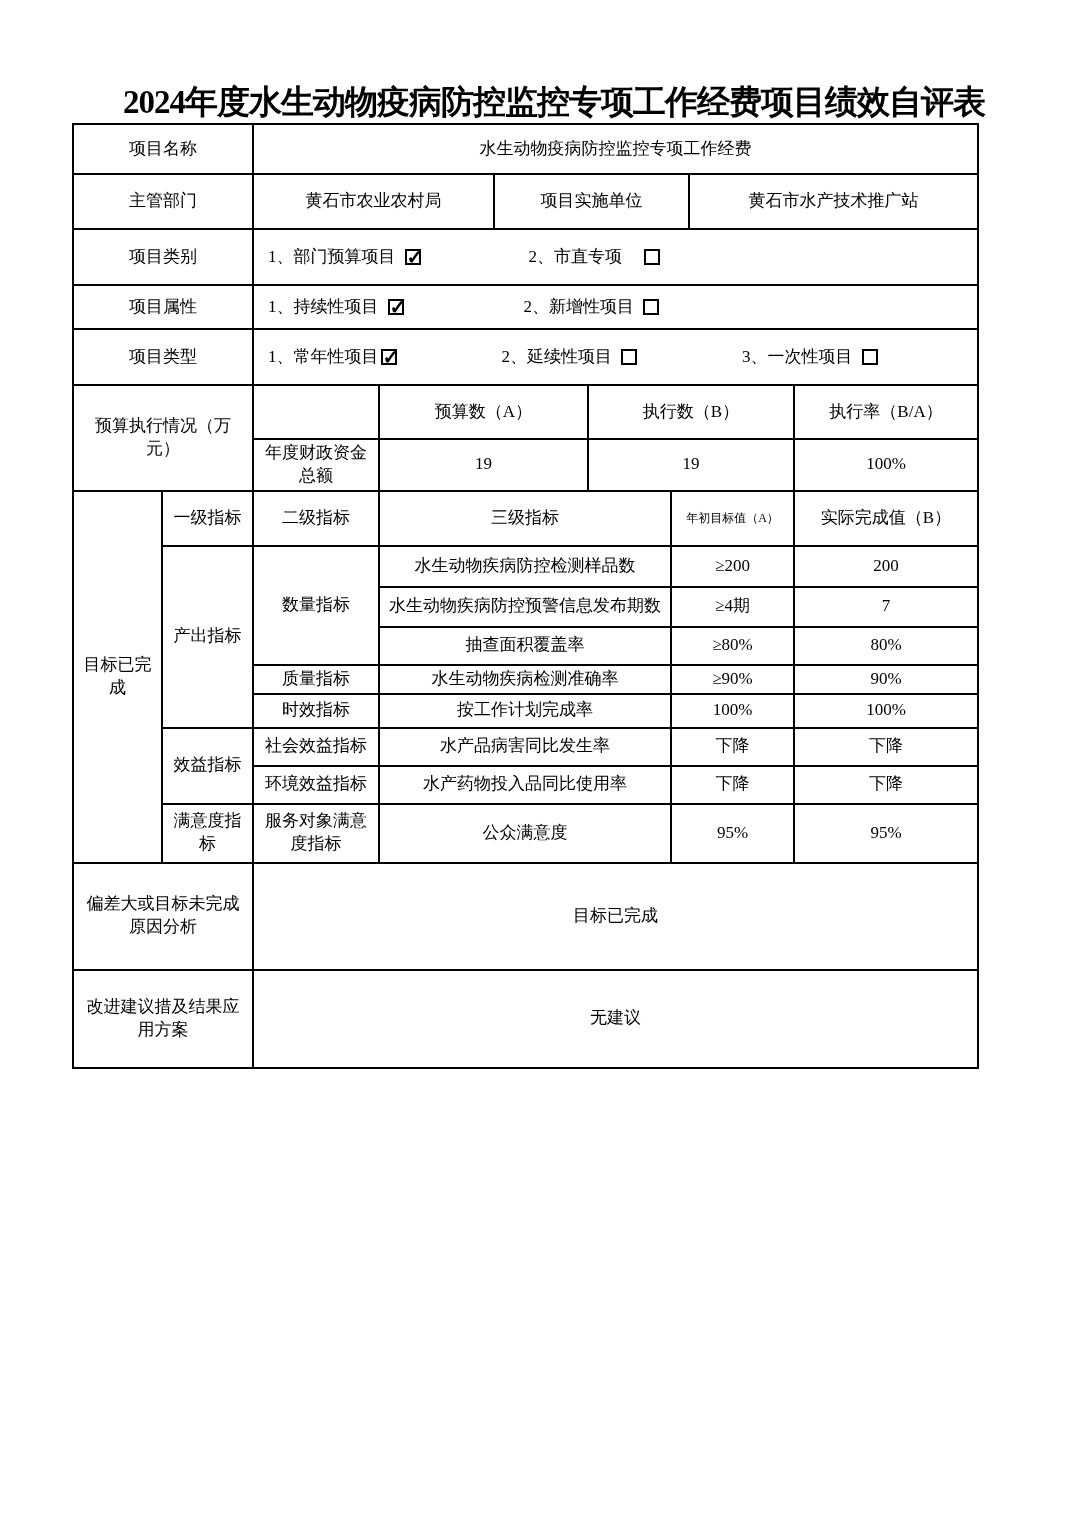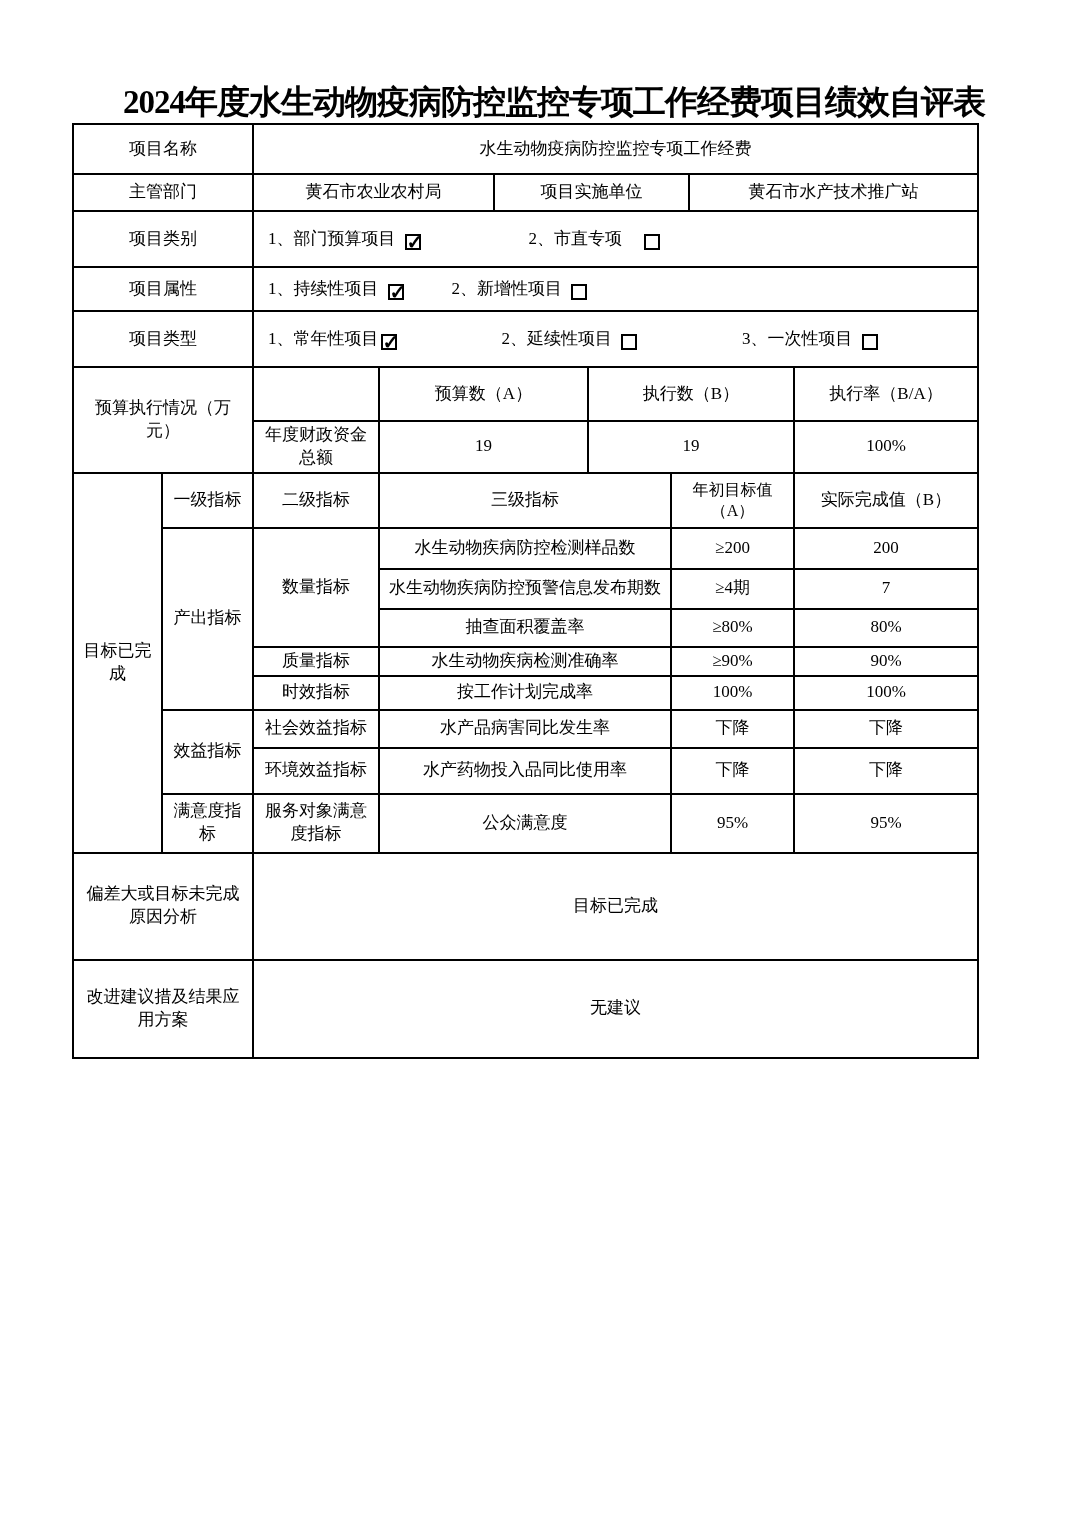--- a/index.html
+++ b/index.html
@@ -42,21 +42,21 @@
     overflow: hidden;
     line-height: 1.35;
   }
   td.lbl { padding: 2px 10px; border-radius: 7px; }
   td.left { text-align: left; }
   td.ind-name { text-align: left; font-size: 15px; padding-left: 7px; }
   td.target { font-size: 14px; }
   td.actual { font-size: 18px; }
   td.opts-cell { text-align: left; }
   .opts { display: flex; align-items: center; padding-left: 9px; }
-  .opt { display: inline-flex; align-items: flex-end; white-space: nowrap; }
+  .opt { display: inline-flex; align-items: center; white-space: nowrap; }
   .cb {
     display: inline-block;
     width: 16px; height: 16px;
     border: 2px solid #000;
     position: relative;
     margin-left: 9px;
     flex: 0 0 auto;
   }
   .cb.checked::after {
     content: "\2713";
@@ -87,21 +87,21 @@
         <col style="width:105px">
         <col style="width:184px">
     </colgroup>
 
     <tbody>
         <tr style="height:50px">
       <td colspan="2" class="lbl">项目名称</td>
       <td colspan="7">水生动物疫病防控监控专项工作经费</td>
     </tr>
 
-    <tr style="height:37px">
+    <tr style="height:55px">
       <td colspan="2" class="lbl">主管部门</td>
       <td colspan="2">黄石市农业农村局</td>
       <td colspan="3">项目实施单位</td>
       <td colspan="2">黄石市水产技术推广站</td>
     </tr>
 
     <tr style="height:56px">
       <td colspan="2" class="lbl">项目类别</td>
       <td colspan="7" class="opts-cell">
         <div class="opts" style="gap:108px">
@@ -113,21 +113,21 @@
                 <span>2、市直专项</span>
                 <span class="cb wide"></span>
               </span>
         </div>
       </td>
     </tr>
 
     <tr style="height:44px">
       <td colspan="2" class="lbl">项目属性</td>
       <td colspan="7" class="opts-cell">
-        <div class="opts" style="gap:48px">
+        <div class="opts" style="gap:120px">
           <span class="opt">
                 <span>1、持续性项目</span>
                 <span class="cb checked"></span>
               </span>
           <span class="opt">
                 <span>2、新增性项目</span>
                 <span class="cb"></span>
               </span>
         </div>
       </td>
@@ -166,21 +166,21 @@
       <td colspan="2" class="actual">19</td>
       <td colspan="3" class="actual">19</td>
       <td class="actual">100%</td>
     </tr>
 
     <tr style="height:55px">
       <td rowspan="9">目标已完成</td>
       <td>一级指标</td>
       <td>二级指标</td>
       <td colspan="3">三级指标</td>
-      <td colspan="2" style="font-size:16px">年初目标值（A）</td>
+      <td colspan="2" style="font-size:12px">年初目标值（A）</td>
       <td>实际完成值（B）</td>
     </tr>
 
     <tr style="height:41px">
       <td rowspan="5">产出指标</td>
       <td rowspan="3">数量指标</td>
       <td colspan="3" class="ind-name">水生动物疾病防控检测样品数</td>
       <td colspan="2" class="target">≥200</td>
       <td class="actual">200</td>
     </tr>
@@ -209,21 +209,21 @@
       <td class="actual">100%</td>
     </tr>
 
     <tr style="height:38px">
       <td rowspan="2">效益指标</td>
       <td>社会效益指标</td>
       <td colspan="3" class="ind-name">水产品病害同比发生率</td>
       <td colspan="2" class="target">下降</td>
       <td>下降</td>
     </tr>
-    <tr style="height:46px">
+    <tr style="height:38px">
       <td>环境效益指标</td>
       <td colspan="3" class="ind-name">水产药物投入品同比使用率</td>
       <td colspan="2" class="target">下降</td>
       <td>下降</td>
     </tr>
 
     <tr style="height:59px">
       <td>满意度指标</td>
       <td>服务对象满意度指标</td>
       <td colspan="3" class="ind-name">公众满意度</td>

